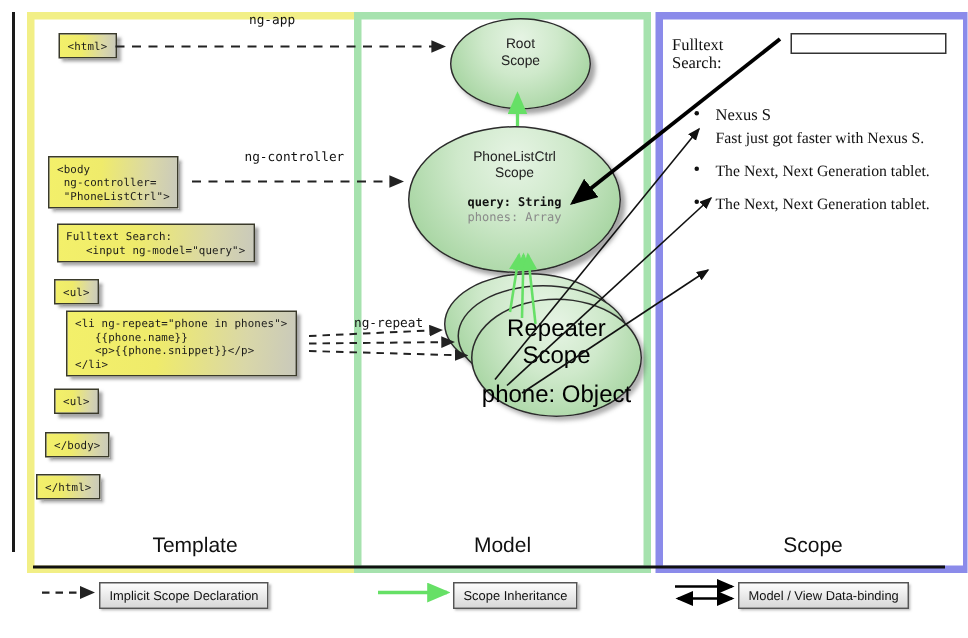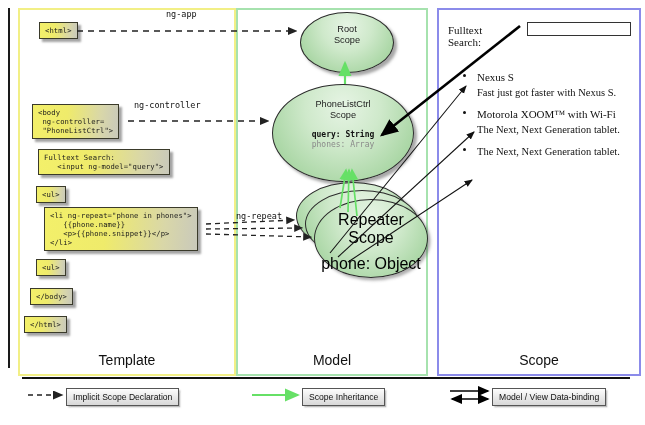--- a/index.html
+++ b/index.html
@@ -4,21 +4,21 @@
 <style>
   html,body{margin:0;padding:0;background:#ffffff;}
   body{width:645px;height:425px;position:relative;overflow:hidden;
        font-family:"Liberation Sans", sans-serif;}
   .abs{position:absolute;}
 
   
   #left-rule{left:8px;top:8px;width:2px;height:360px;background:#1a1a1a;}
 
   
-  .panel{position:absolute;background:#ffffff;border:2px solid #eab308;}
+  .panel{position:absolute;background:#ffffff;border:5px solid #eab308;}
   #panel-template{left:18px;top:8px;width:214px;height:364px;border-color:#f2ef86;}
   #panel-model{left:236px;top:8px;width:188px;height:364px;border-color:#a6e2ae;}
   #panel-view{left:437px;top:8px;width:200px;height:364px;border-color:#8b8bea;}
   .panel-title{position:absolute;left:0;right:0;bottom:6px;text-align:center;
                font-size:14px;color:#111;}
 
   
   .codebox{position:absolute;box-sizing:border-box;
       border:1px solid #3a3a2a;
       background:linear-gradient(95deg,#f3f06a 0%,#efeb6b 40%,#d9d7a8 78%,#c9c9bb 100%);
@@ -33,21 +33,21 @@
   #cb-ul-open{left:36px;top:186px;}
   #cb-li{left:44px;top:207px;}
   #cb-ul-close{left:36px;top:259px;}
   #cb-bodyclose{left:30px;top:288px;}
   #cb-htmlclose{left:24px;top:316px;}
 
   
   .dashlabel{position:absolute;font-family:"DejaVu Sans Mono","Liberation Mono",monospace;
              font-size:8.5px;color:#111;}
   #lbl-ngapp{left:166px;top:9px;}
-  #lbl-ngcontroller{left:123px;top:100px;padding-left:11px;}
+  #lbl-ngcontroller{left:152px;top:100px;padding-left:11px;}
   #lbl-ngrepeat{left:236px;top:211px;}
 
   
   .scope{position:absolute;border-radius:50%;border:1.4px solid #2b2b2b;
     background:radial-gradient(ellipse at 50% 22%, #e6f4e4 0%, #cfe9cb 38%, #a9d6a4 78%, #9ccf98 100%);
     box-shadow:3px 3px 3px rgba(80,80,80,.5);
     text-align:center;color:#222;}
   .scope .t{font-size:9.2px;line-height:11px;font-family:"Liberation Sans",sans-serif;}
   .scope .m{font-family:"DejaVu Sans Mono","Liberation Mono",monospace;font-size:8px;line-height:10px;}
   .scope .m .k{font-weight:bold;color:#111;}
@@ -153,21 +153,20 @@
     <input id="search-input" type="text" placeholder="" style="">
   </div>
   <div class="vlist">
     <div class="vrow">
       <span class="vbullet"></span>
       <div class="vtitle">Nexus S</div>
       <div class="vsnip">Fast just got faster with Nexus S.</div>
     </div>
     <div class="vrow">
       <span class="vbullet"></span>
-      <div class="vtitle">Motorola XOOM™  with Wi-Fi</div>
       <div class="vsnip">The Next, Next Generation tablet.</div>
     </div>
     <div class="vrow">
       <span class="vbullet"></span>
       <div class="vsnip">The Next, Next Generation tablet.</div>
     </div>
   </div>
 </div>
 
 <svg class="ov" viewBox="0 0 645 425">

